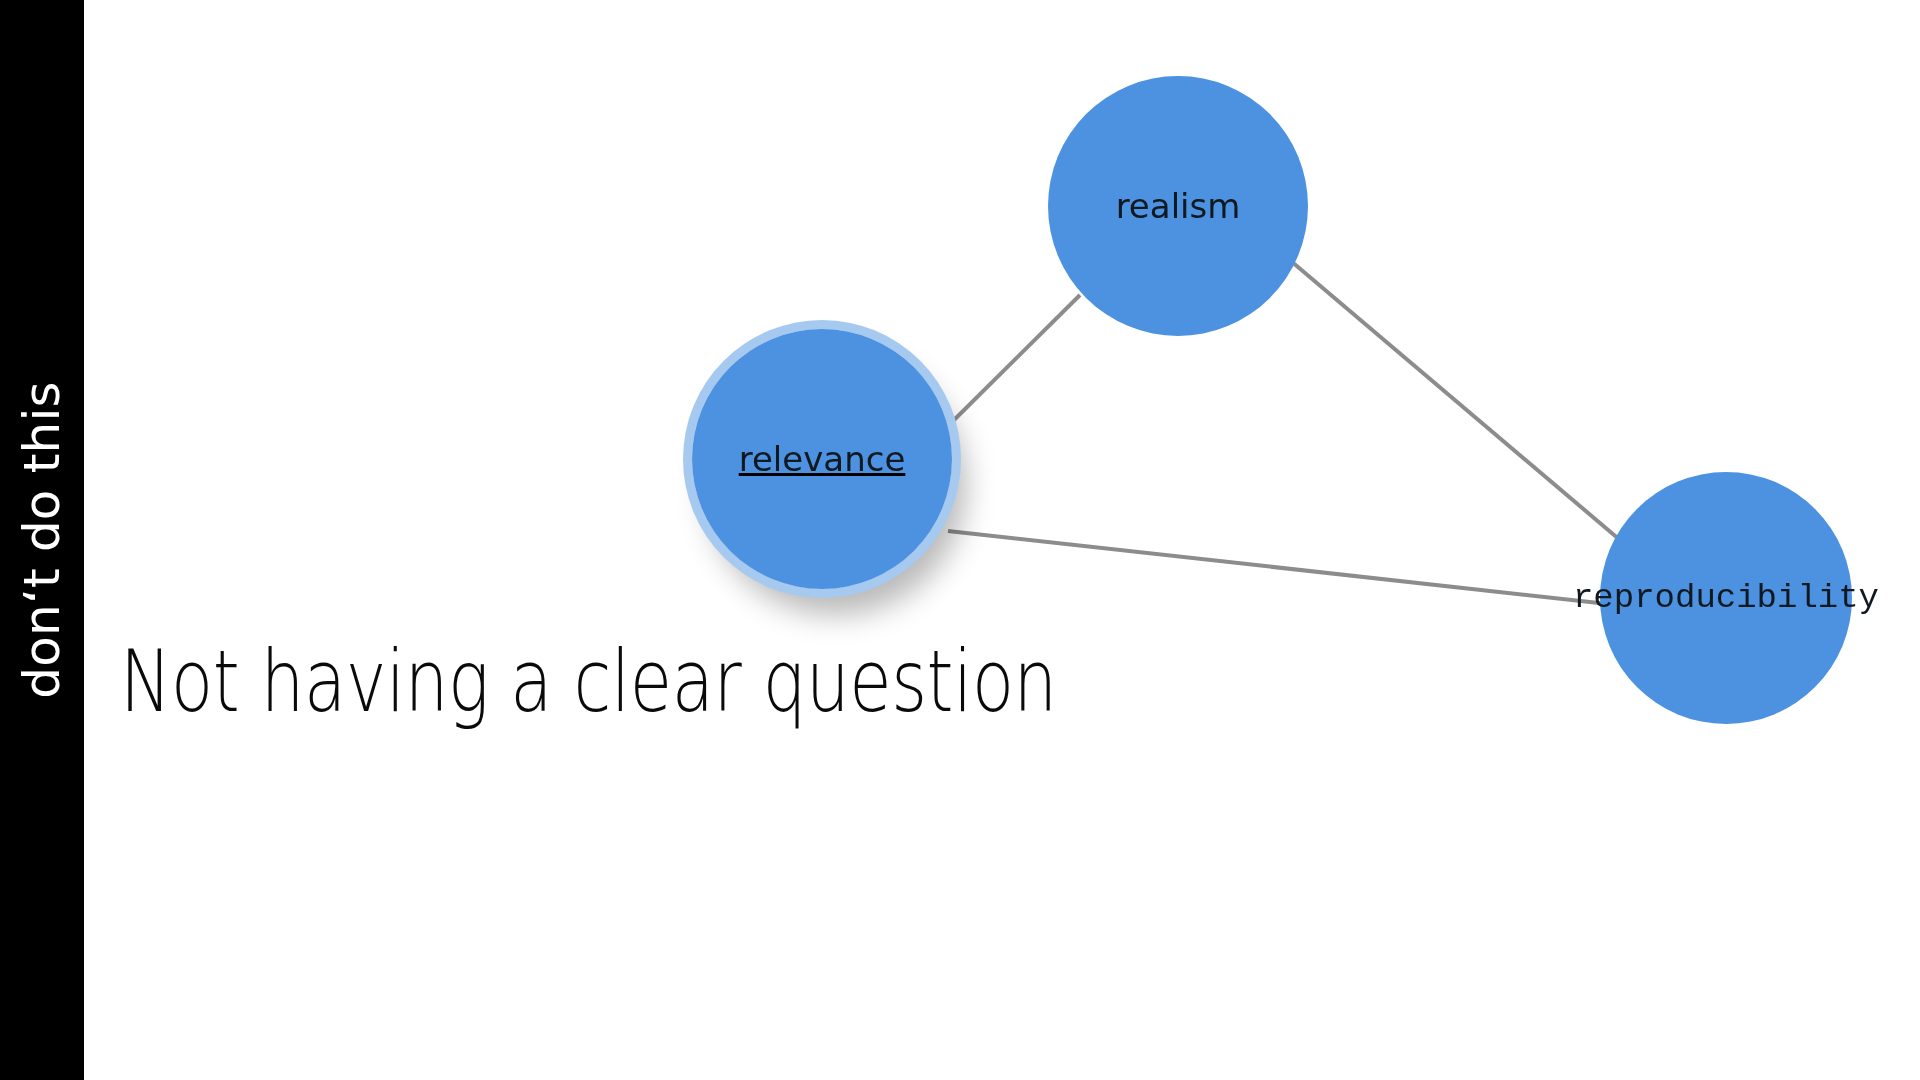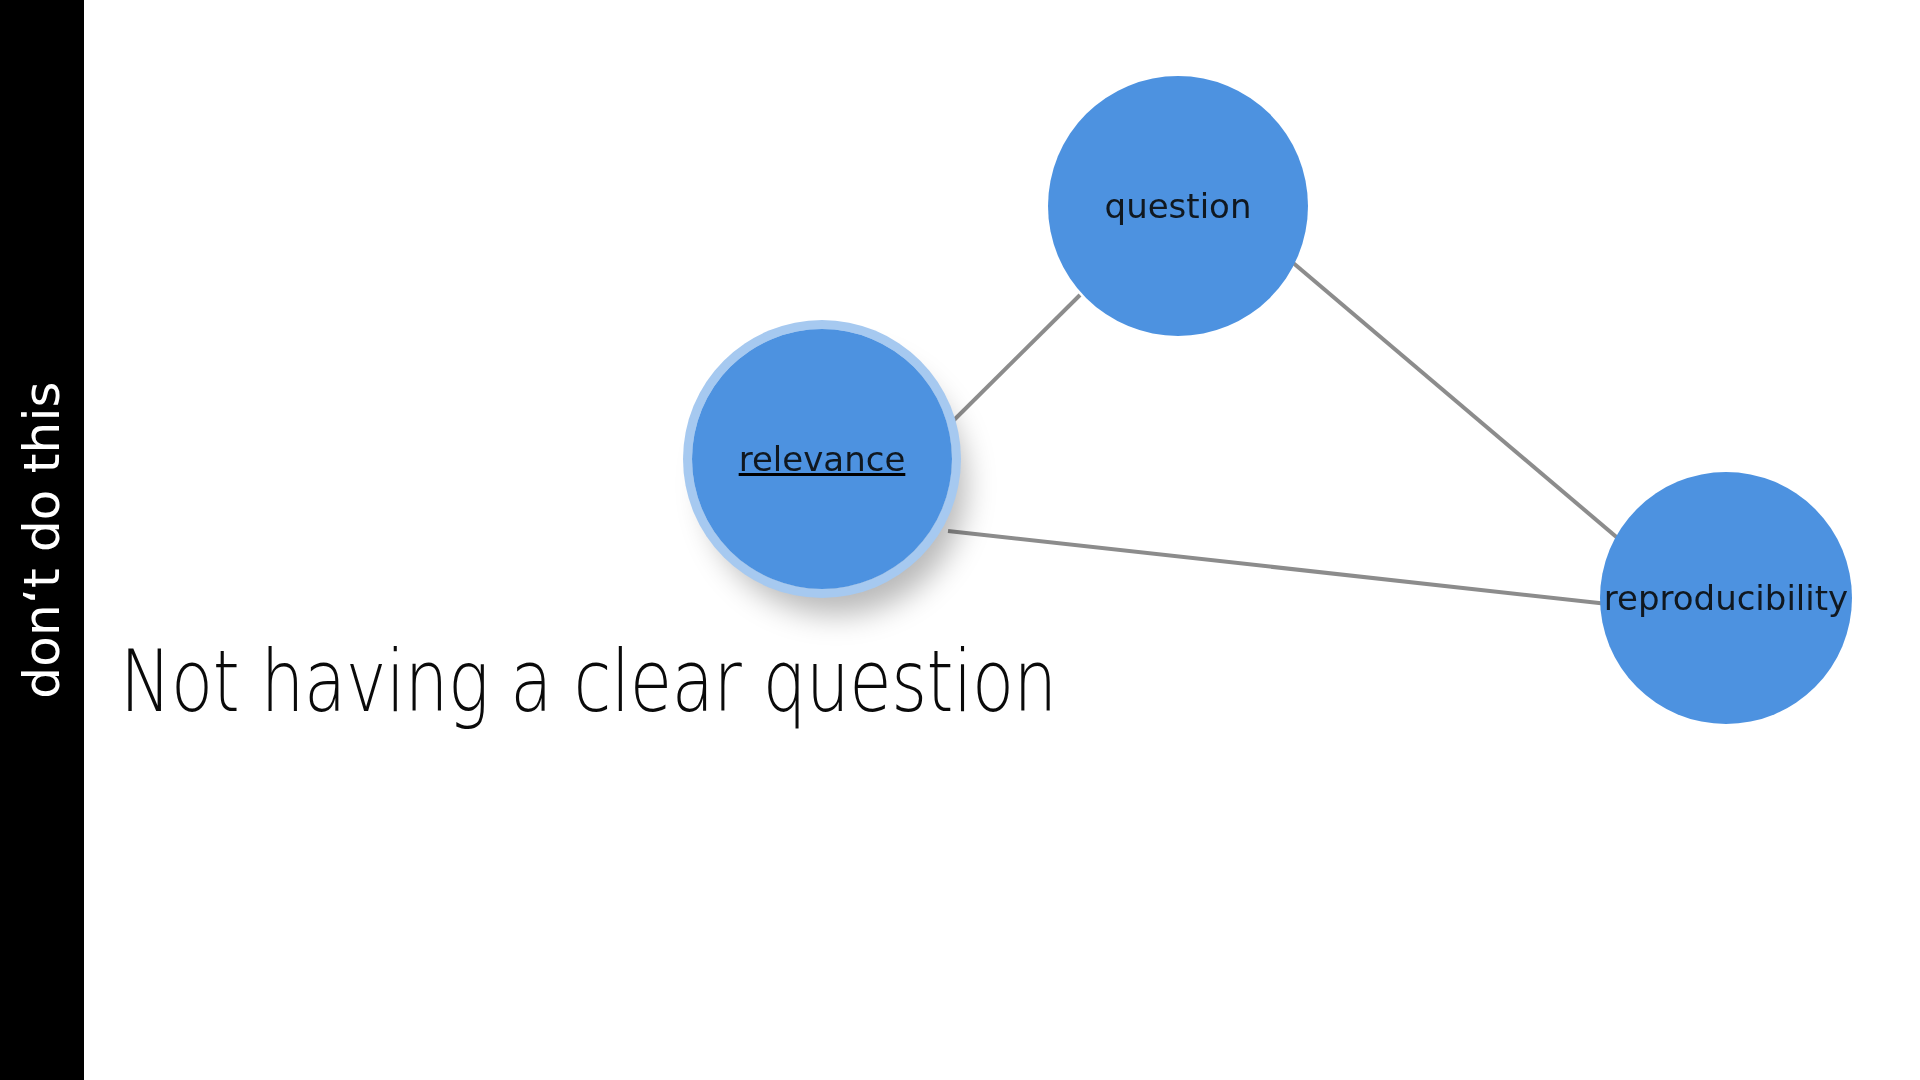--- a/index.html
+++ b/index.html
@@ -106,27 +106,27 @@
     <g id="edges">
         <line x1="950" y1="424" x2="1080" y2="295" stroke="#8c8c8c" stroke-width="4" stroke-linecap="butt"></line>
         <line x1="1285" y1="256" x2="1640" y2="557" stroke="#8c8c8c" stroke-width="4" stroke-linecap="butt"></line>
         <line x1="948" y1="531" x2="1608" y2="604" stroke="#8c8c8c" stroke-width="4" stroke-linecap="butt"></line>
       </g>
   </svg>
 
   <div id="nodes-layer">
       <div class="node" style="left: 1048px; top: 76px; width: 260px; height: 260px;">
         <div class="node-fill" style="background: rgb(77, 146, 224);"></div>
-        <div class="node-label" style="color: rgb(16, 24, 32);">question</div>
+        <div class="node-label" style="color: rgb(16, 24, 32);">realism</div>
       </div>
       <div class="node selected" style="left: 692px; top: 329px; width: 260px; height: 260px; text-decoration: underline;">
         <div class="node-fill" style="background: rgb(77, 146, 224);"></div>
         <div class="node-label" style="color: rgb(16, 24, 32);">relevance</div>
       </div>
       <div class="node" style="left: 1600px; top: 472px; width: 252px; height: 252px;">
         <div class="node-fill" style="background: rgb(77, 146, 224);"></div>
-        <div class="node-label" style="color: rgb(16, 24, 32);">reproducibility</div>
+        <div class="node-label" style="color: rgb(16, 24, 32); font-family: Liberation Mono, monospace;">reproducibility</div>
       </div>
     </div>
 
   <div id="slide-title">Not having a clear question</div>
 
 </div>
 
 </body></html>

